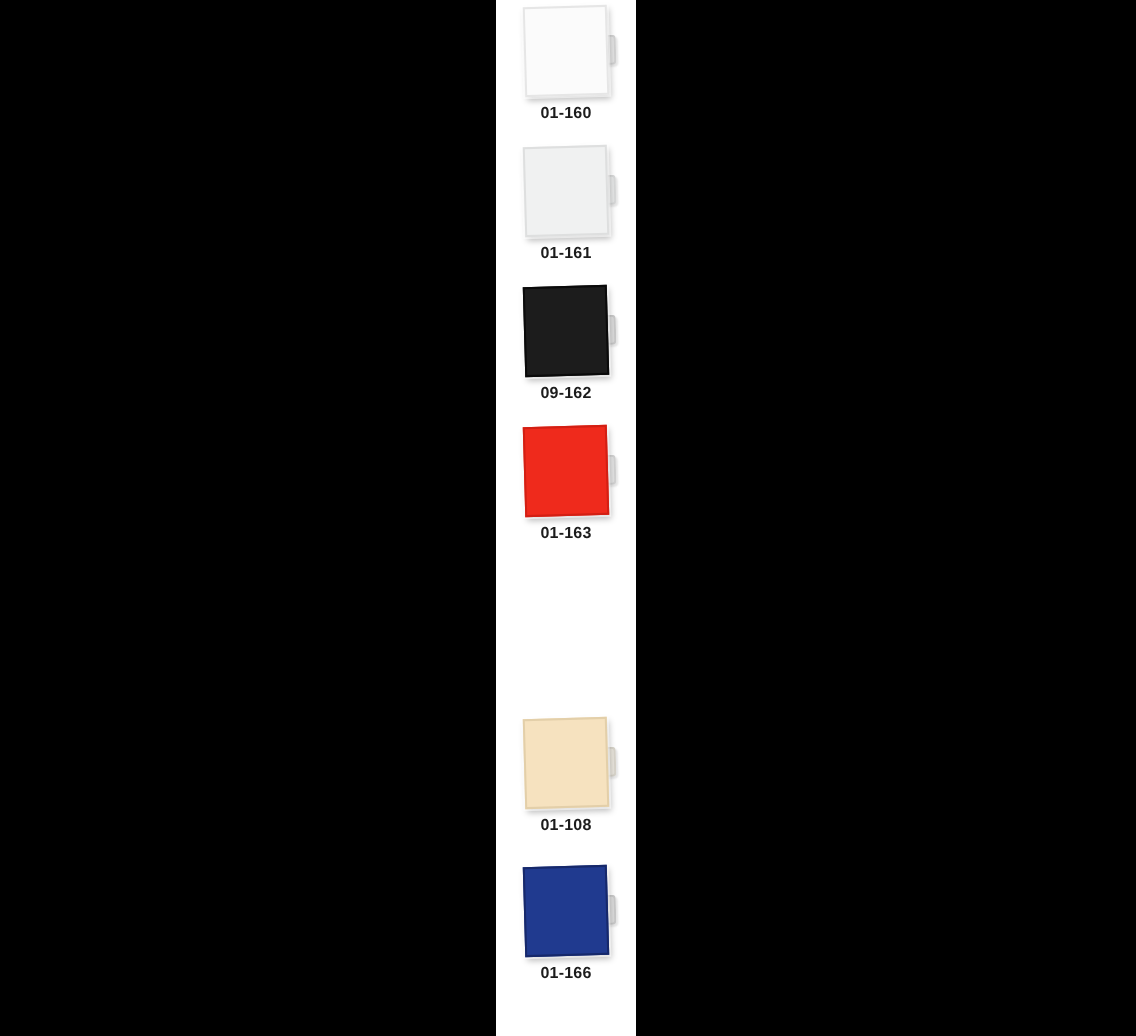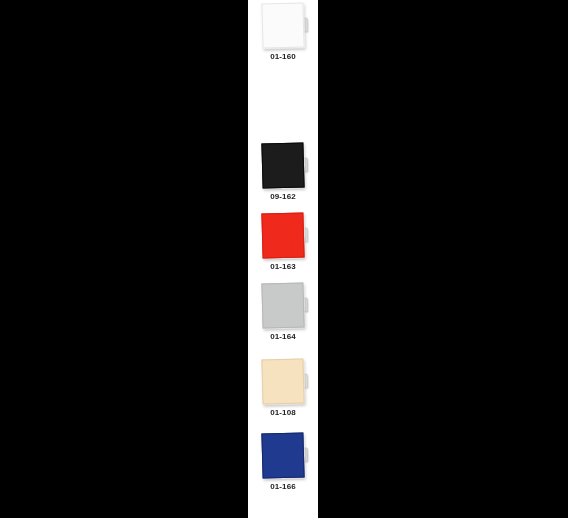--- a/index.html
+++ b/index.html
@@ -97,44 +97,44 @@
   <div id="swatch-column">
 
     <div class="swatch-row" style="top:0px;">
       <div class="tile-wrap">
         <div class="tile-tab"></div>
         <div class="tile" style="background:#fbfbfb;border-color:#e6e6e6;"></div>
       </div>
       <div class="swatch-label">01-160</div>
     </div>
 
+    <div class="swatch-row" style="top:70px;">
+      <div class="tile-wrap">
+        <div class="tile-tab" style="background:#e7e8e8;border-color:#d8d9d9;"></div>
+        <div class="tile" style="background:#f0f1f1;border-color:#dedfdf;"></div>
+      </div>
+      <div class="swatch-label">01-161</div>
+    </div>
 
     <div class="swatch-row" style="top:140px;">
       <div class="tile-wrap">
         <div class="tile-tab" style="background:#dcdcdc;border-color:#c9c9c9;"></div>
         <div class="tile" style="background:#1c1c1c;border-color:#0a0a0a;"></div>
       </div>
       <div class="swatch-label">09-162</div>
     </div>
 
     <div class="swatch-row" style="top:210px;padding-left:44px;">
       <div class="tile-wrap">
         <div class="tile-tab" style="background:#e4e4e4;border-color:#d2d2d2;"></div>
         <div class="tile" style="background:#ef2a1c;border-color:#d31f13;"></div>
       </div>
       <div class="swatch-label">01-163</div>
     </div>
 
-    <div class="swatch-row" style="top:280px;">
-      <div class="tile-wrap">
-        <div class="tile-tab" style="background:#dddede;border-color:#cacbcb;"></div>
-        <div class="tile" style="background:#c8c9c9;border-color:#b6b7b7;"></div>
-      </div>
-      <div class="swatch-label">01-164</div>
-    </div>
 
     <div class="swatch-row" style="top:356px;">
       <div class="tile-wrap">
         <div class="tile-tab" style="background:#e9e5dc;border-color:#d8d4ca;"></div>
         <div class="tile" style="background:#f6e2bf;border-color:#e3cfa9;"></div>
       </div>
       <div class="swatch-label">01-108</div>
     </div>
 
     <div class="swatch-row" style="top:430px;">

